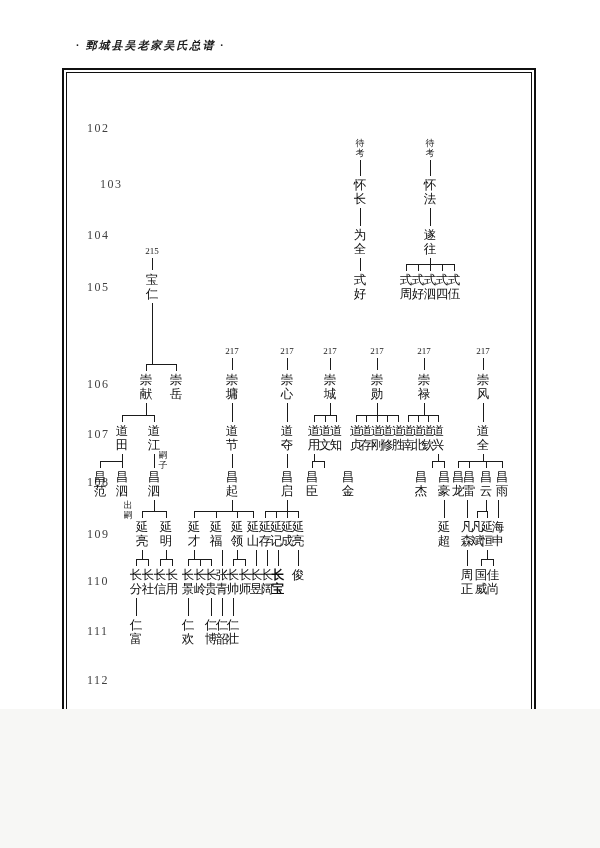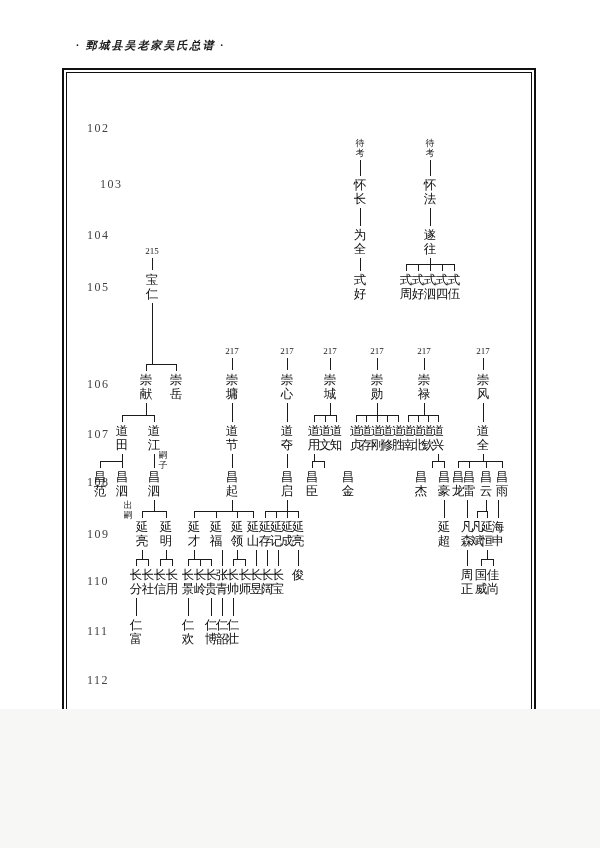--- a/index.html
+++ b/index.html
@@ -141,21 +141,21 @@
       <div class="node" style="left: 153px; top: 568px;">长信</div>
       <div class="node" style="left: 165px; top: 568px;">长用</div>
       <div class="node" style="left: 181px; top: 568px;">长景</div>
       <div class="node" style="left: 193px; top: 568px;">长岭</div>
       <div class="node" style="left: 204px; top: 568px;">长贵</div>
       <div class="node" style="left: 215px; top: 568px;">张青</div>
       <div class="node" style="left: 226px; top: 568px;">长帅</div>
       <div class="node" style="left: 238px; top: 568px;">长师</div>
       <div class="node" style="left: 249px; top: 568px;">长昱</div>
       <div class="node" style="left: 260px; top: 568px;">长阔</div>
-      <div class="node" style="left: 271px; top: 568px;">长宝</div>
+      <div class="node" style="left: 271px; top: 568px; font-weight: bold;">长宝</div>
       <div class="node" style="left: 291px; top: 568px;">俊</div>
       <div class="node" style="left: 460px; top: 568px;">周正</div>
       <div class="node" style="left: 474px; top: 568px;">国威</div>
       <div class="node" style="left: 486px; top: 568px;">佳尚</div>
       <div class="node" style="left: 129px; top: 618px;">仁富</div>
       <div class="node" style="left: 181px; top: 618px;">仁欢</div>
       <div class="node" style="left: 204px; top: 618px;">仁博</div>
       <div class="node" style="left: 215px; top: 618px;">仁韶</div>
       <div class="node" style="left: 226px; top: 618px;">仁壮</div>
       <div class="node small" style="left: 158px; top: 450px;">嗣子</div>

